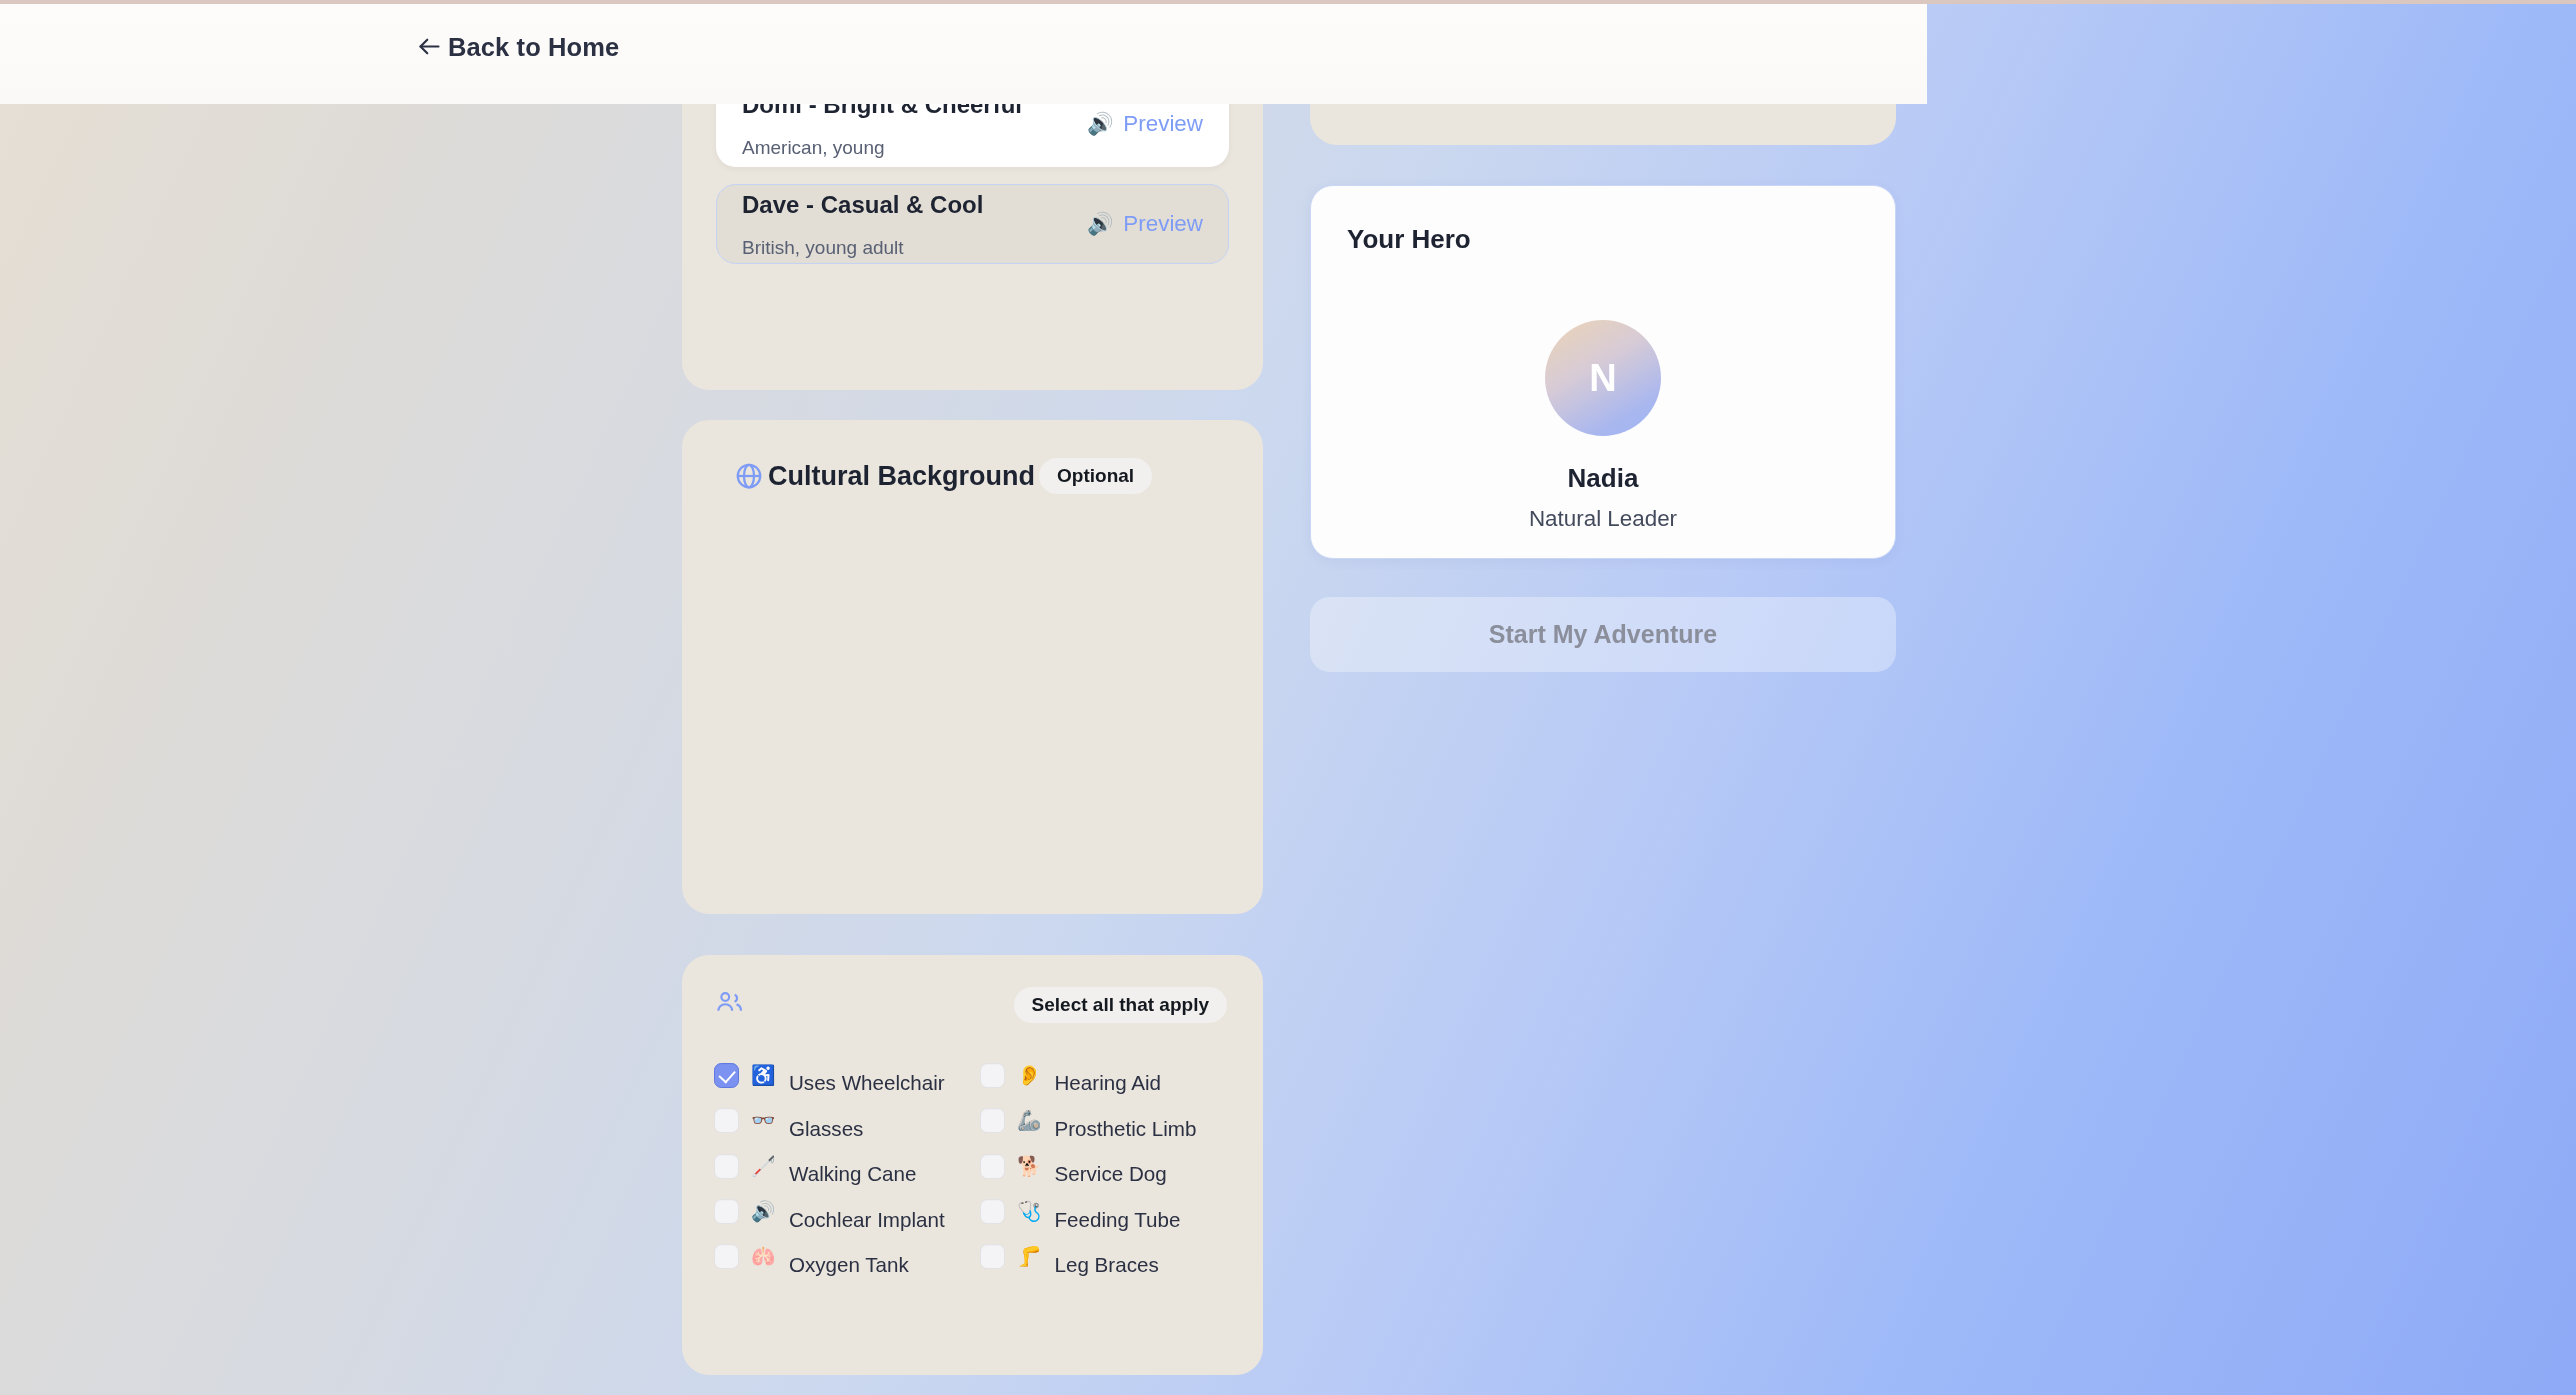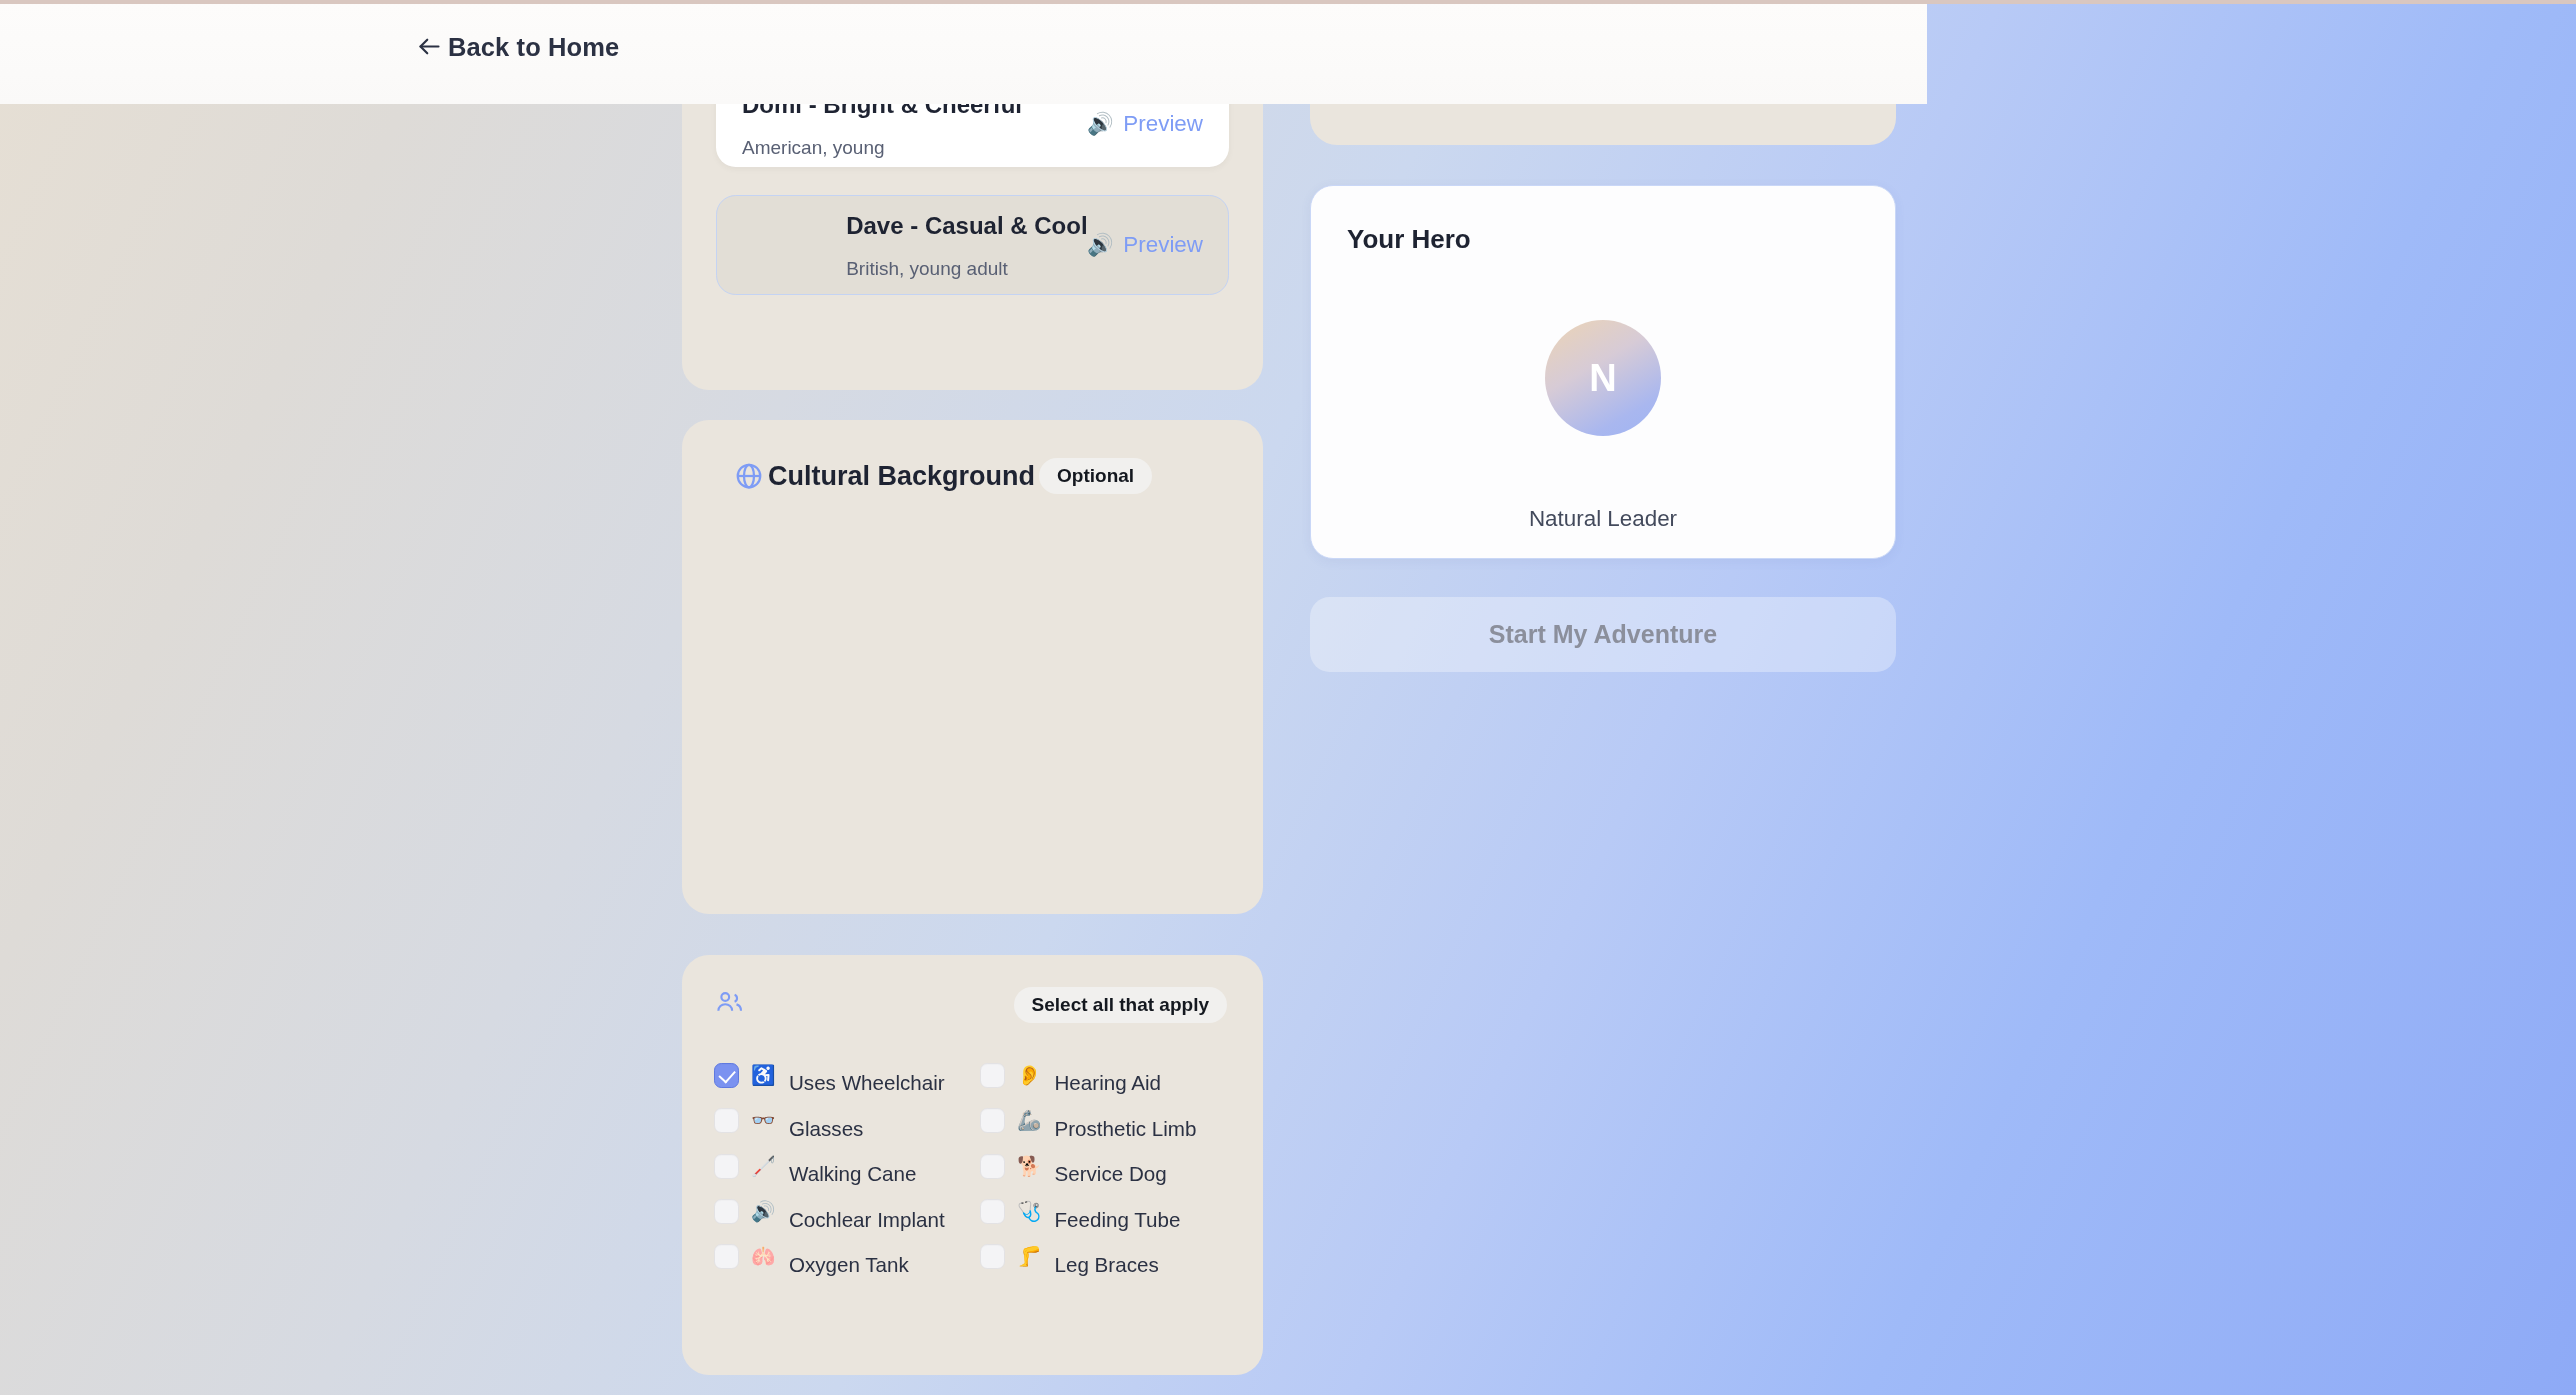--- a/index.html
+++ b/index.html
@@ -240,21 +240,21 @@
       <div>
         <div class="voice-name">Domi - Bright &amp; Cheerful</div>
         <div class="voice-meta">American, young</div>
       </div>
       <div class="preview-btn">
         <span class="preview-emoji">🔊</span>
         <span>Preview</span>
       </div>
     </div>
 
-    <div class="voice-card selected" style="top:329px;height:100px;justify-content:flex-end;">
+    <div class="voice-card selected" style="top:318px;height:80px;">
       <div>
         <div class="voice-name">Dave - Casual &amp; Cool</div>
         <div class="voice-meta">British, young adult</div>
       </div>
       <div class="preview-btn">
         <span class="preview-emoji">🔊</span>
         <span>Preview</span>
       </div>
     </div>
   </div>
@@ -347,20 +347,21 @@
       <div class="swatch" style="background:#9b2a22"></div>
       <div class="swatch" style="background:#7a7a7c"></div>
       <div class="swatch" style="background:#f5f5f6"></div>
       <div class="swatch" style="background:linear-gradient(135deg,#e8852f,#f0c93c)"></div>
     </div>
   </div>
 
   <div id="hero-card">
     <div id="hero-card-title">Your Hero</div>
     <div id="hero-avatar">N</div>
+    <div id="hero-name">Nadia</div>
     <div id="hero-trait">Natural Leader</div>
   </div>
 
   <button id="start-btn" disabled="">Start My Adventure</button>
 </div>
 
 <div id="header-bar">
   <div id="back-home">
     <svg id="back-arrow" viewBox="0 0 24 24" fill="none" stroke="#2b3143" stroke-width="1.9" stroke-linecap="round" stroke-linejoin="round">
       <line x1="20" y1="12" x2="4" y2="12"></line>

